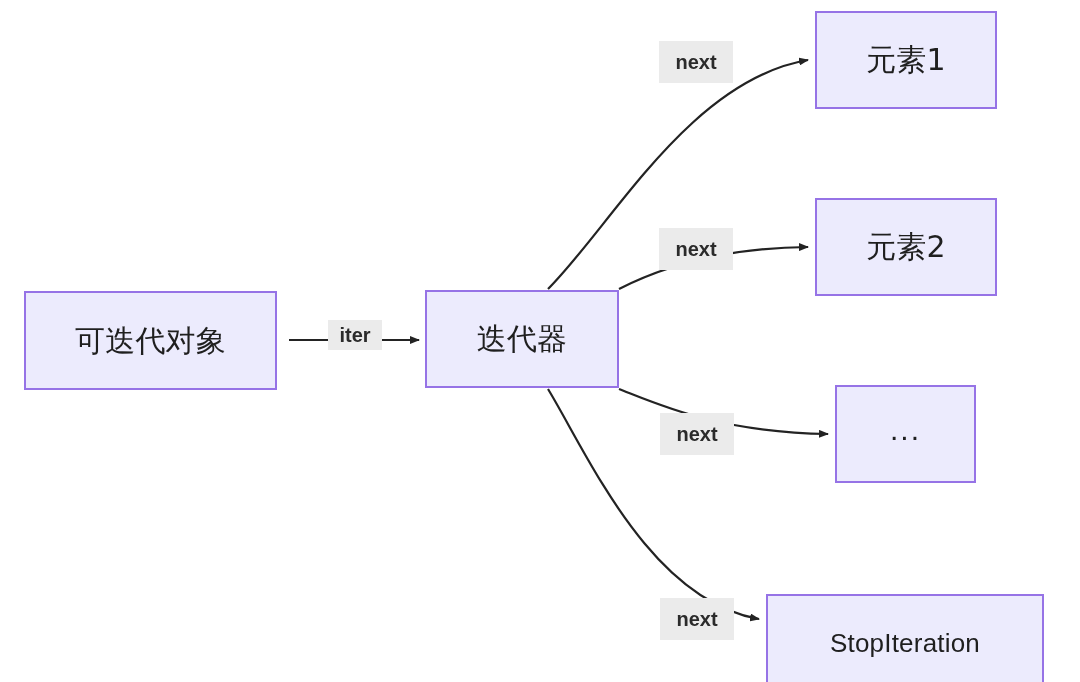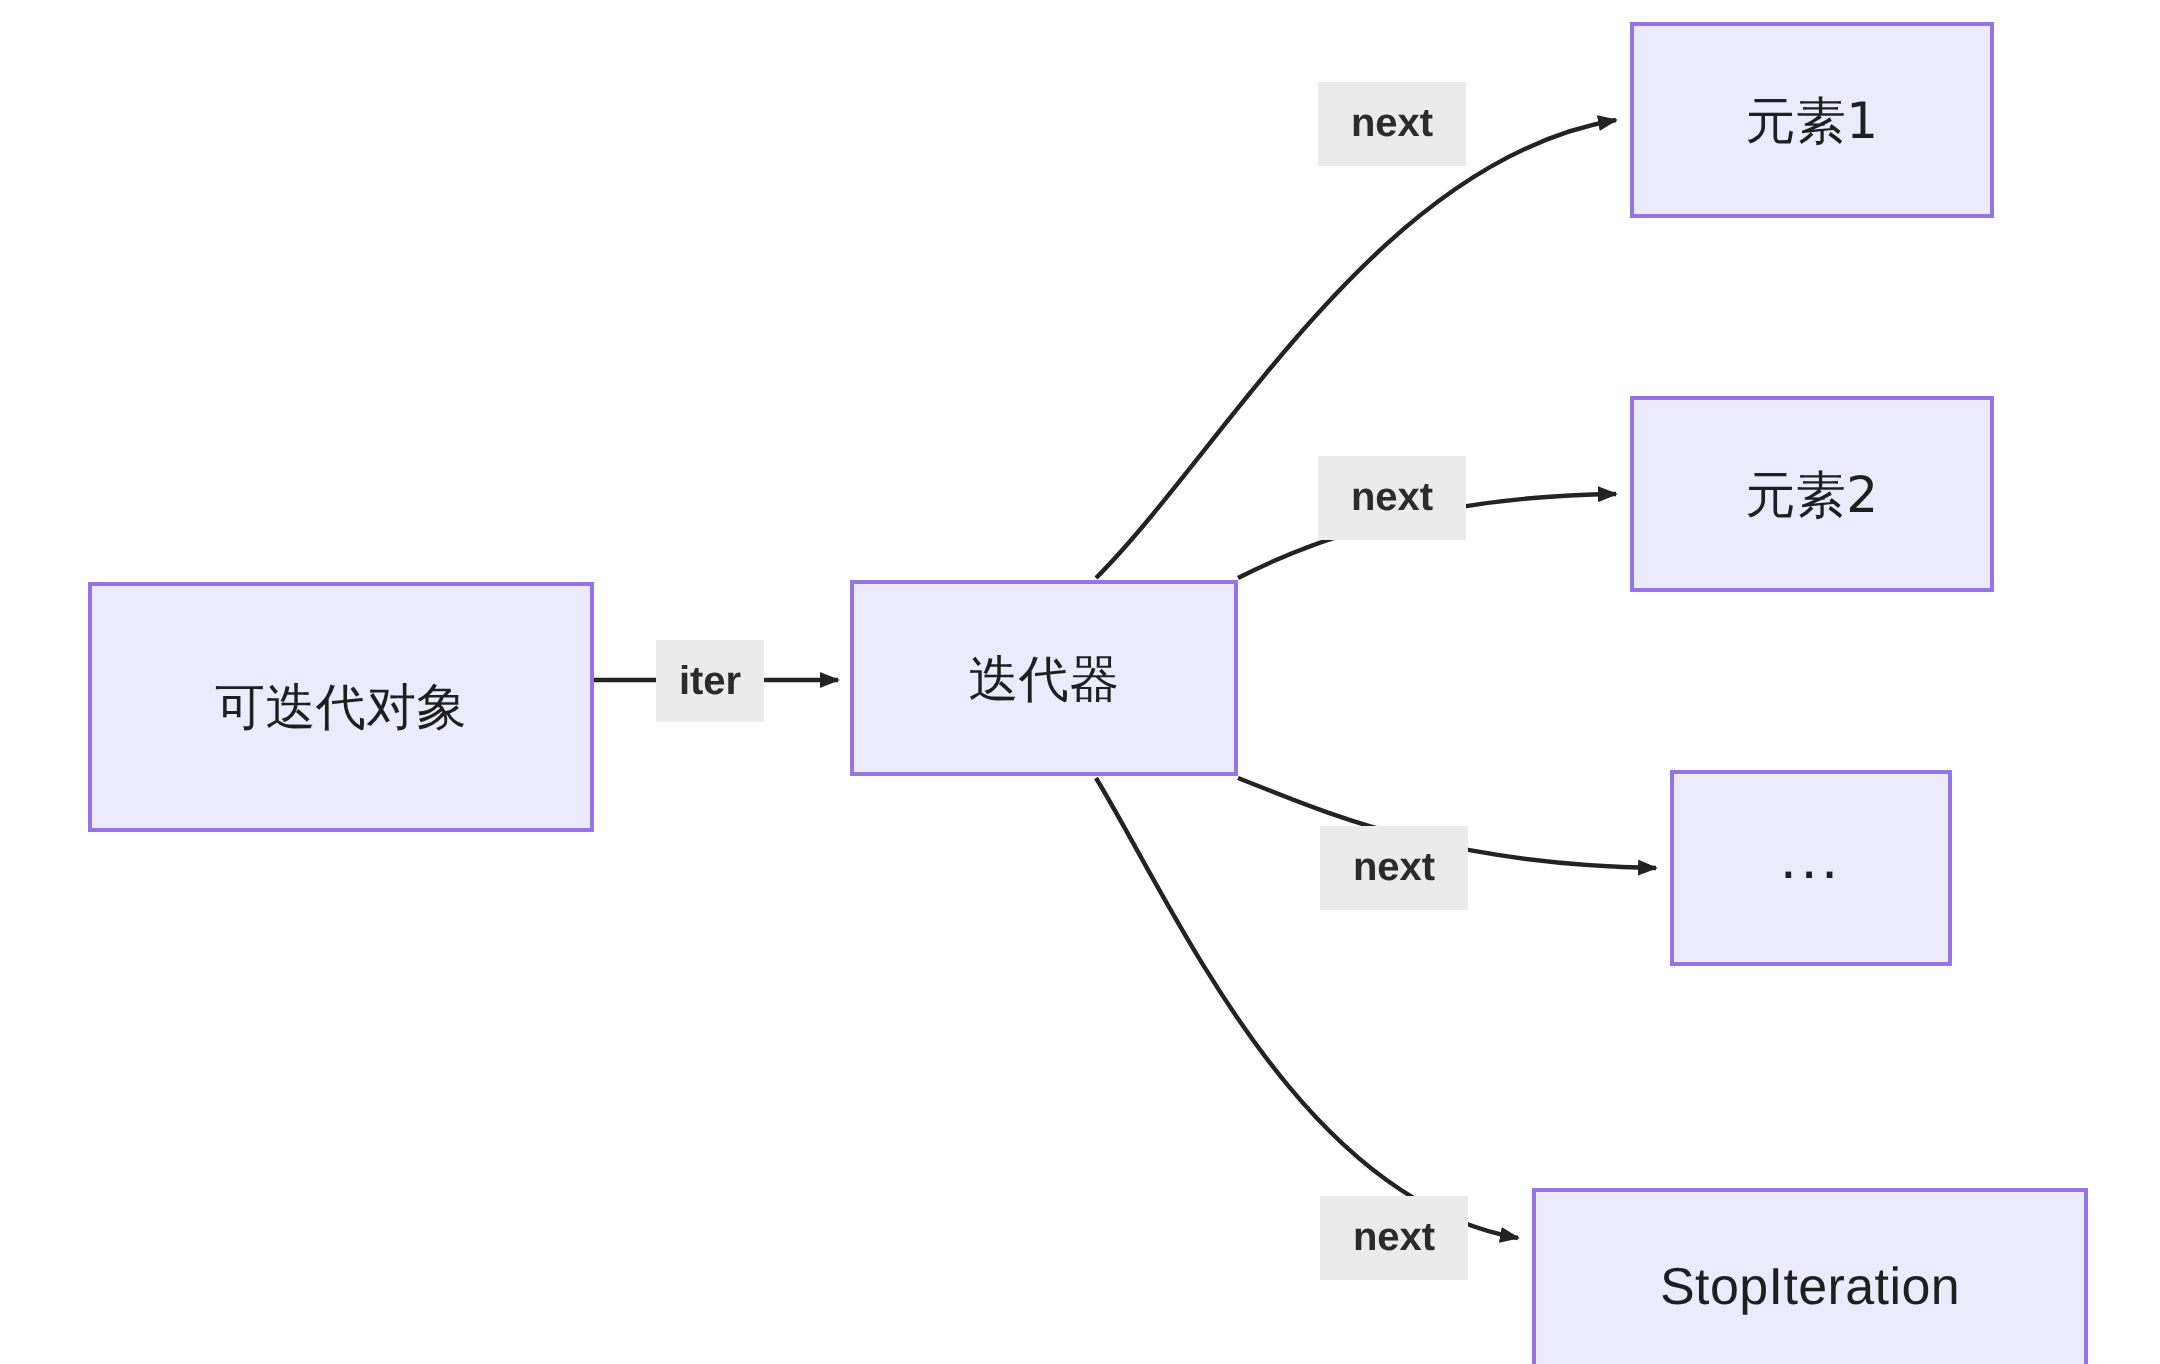--- a/index.html
+++ b/index.html
@@ -34,21 +34,21 @@
     align-items: center;
     justify-content: center;
     color: #1f1f1f;
     font-size: 25px;
     line-height: 1;
     letter-spacing: 0.2px;
     z-index: 2;
   }
   .node-cjk {
     font-family: "DejaVu Sans", "Liberation Sans", sans-serif;
-    font-size: 25px;
+    font-size: 30px;
   }
   .node-latin {
     font-family: "Liberation Sans", "DejaVu Sans", sans-serif;
     font-size: 26px;
   }
   .node-ellipsis {
     font-size: 30px;
     letter-spacing: 2px;
     padding-bottom: 8px;
   }
@@ -84,21 +84,21 @@
 
     <path d="M548,289 C612,225 690,80 808,60" fill="none" stroke="#232323" stroke-width="2.2" marker-end="url(#arrowhead)"></path>
 
     <path d="M619,289 C660,268 720,248 808,247" fill="none" stroke="#232323" stroke-width="2.2" marker-end="url(#arrowhead)"></path>
 
     <path d="M619,389 C660,405 718,432 828,434" fill="none" stroke="#232323" stroke-width="2.2" marker-end="url(#arrowhead)"></path>
 
     <path d="M548,389 C588,455 650,600 759,619" fill="none" stroke="#232323" stroke-width="2.2" marker-end="url(#arrowhead)"></path>
   </svg>
 
-  <div class="node node-cjk" style="left:44px; top:291px; width:253px; height:125px;">
+  <div class="node node-cjk" style="left:24px; top:291px; width:253px; height:99px;">
     <span>可迭代对象</span>
   </div>
 
   <div class="node node-cjk" style="left:425px; top:290px; width:194px; height:98px;">
     <span>迭代器</span>
   </div>
 
   <div class="node node-cjk" style="left:815px; top:11px; width:182px; height:98px;">
     <span>元素1</span>
   </div>
@@ -108,21 +108,21 @@
   </div>
 
   <div class="node node-ellipsis" style="left:835px; top:385px; width:141px; height:98px;">
     <span>...</span>
   </div>
 
   <div class="node node-latin" style="left:766px; top:594px; width:278px; height:98px;">
     <span>StopIteration</span>
   </div>
 
-  <div class="edge-label" style="left:328px; top:320px; width:54px; height:41px;">
+  <div class="edge-label" style="left:328px; top:320px; width:54px; height:30px;">
     <span>iter</span>
   </div>
 
   <div class="edge-label" style="left:659px; top:41px; width:74px; height:42px;">
     <span>next</span>
   </div>
 
   <div class="edge-label" style="left:659px; top:228px; width:74px; height:42px;">
     <span>next</span>
   </div>

